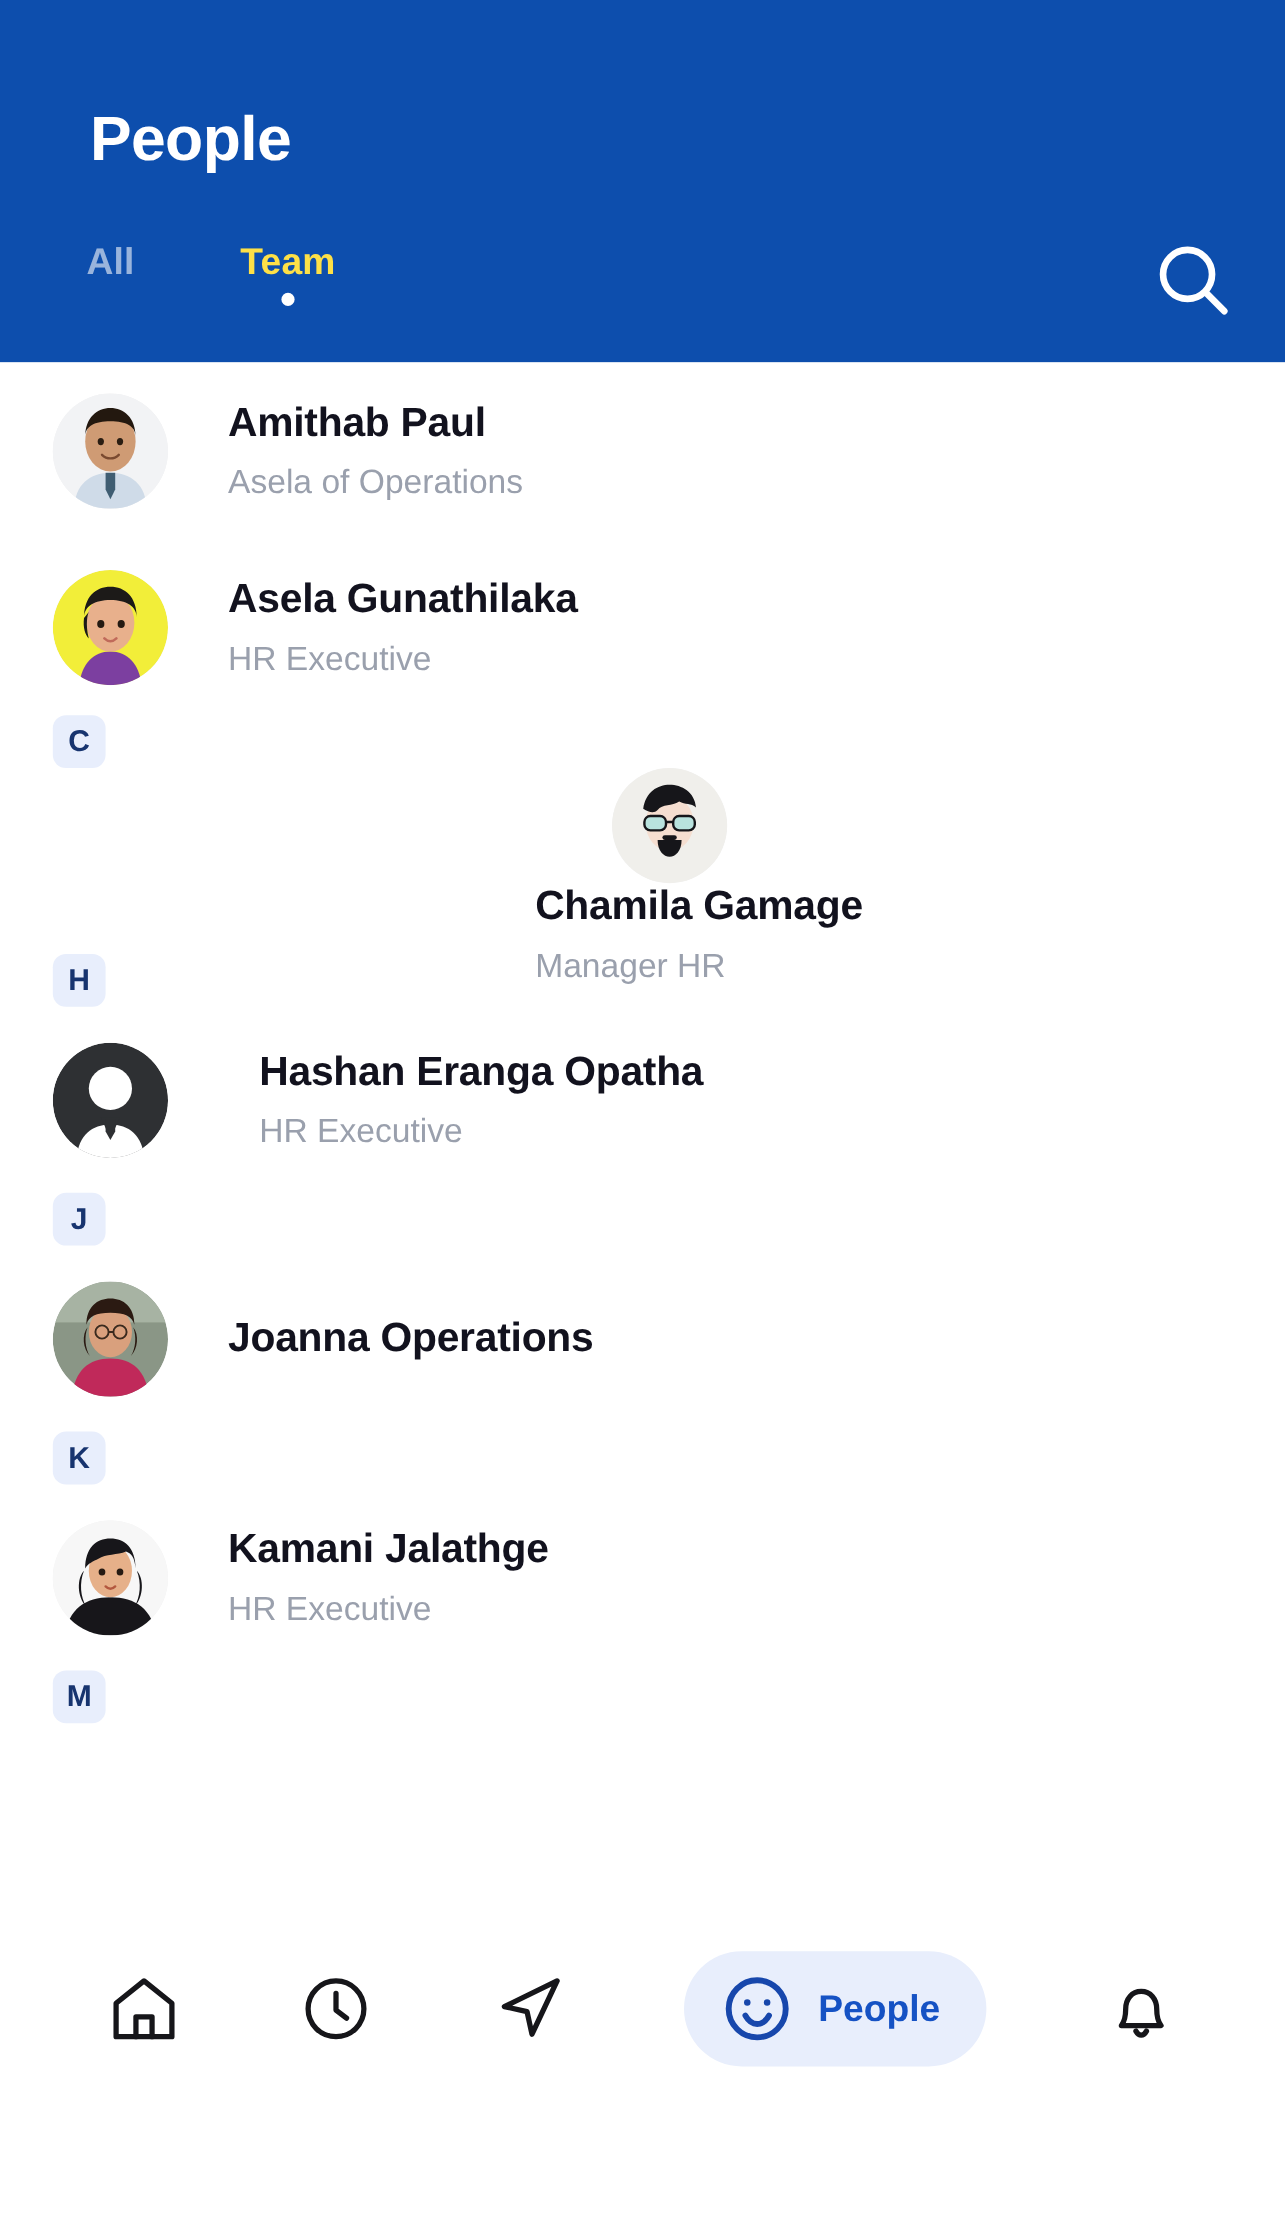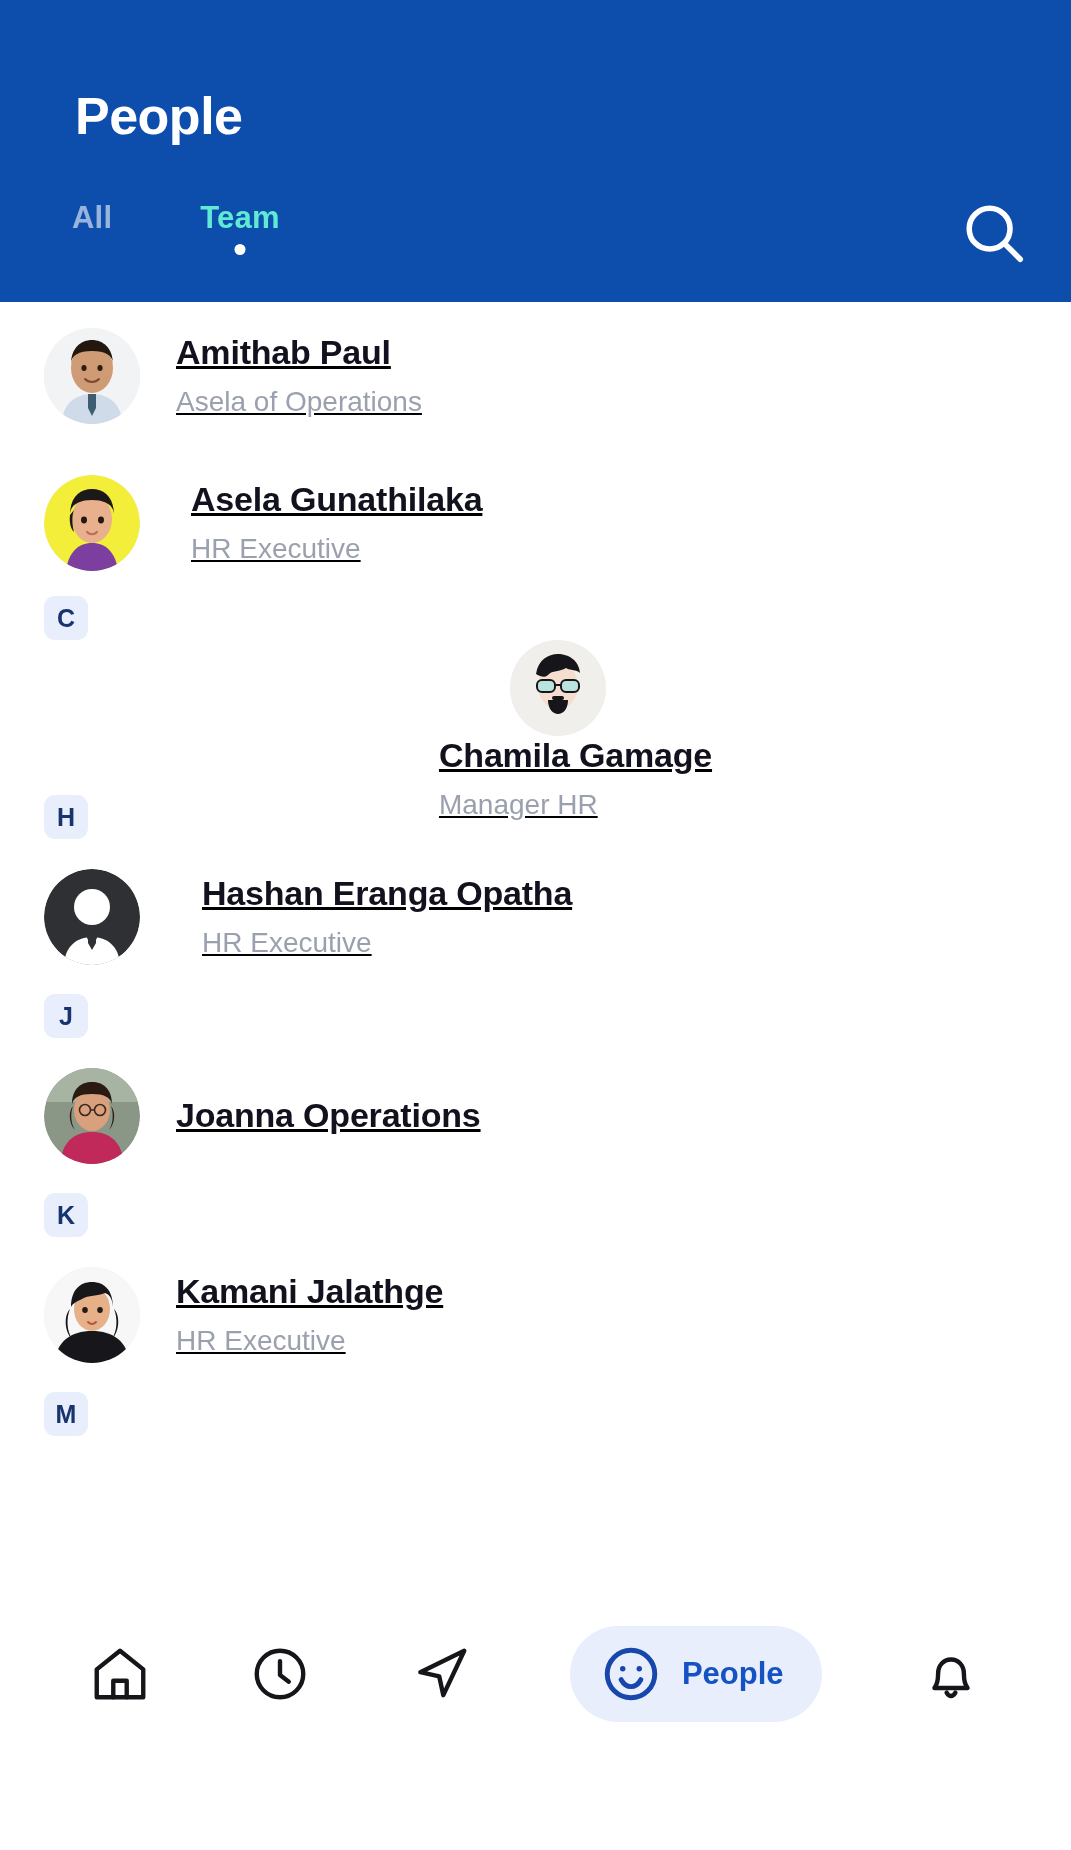--- a/index.html
+++ b/index.html
@@ -20,21 +20,21 @@
     position:absolute; left:75px; top:86px;
     font-size:52px; font-weight:700; color:#ffffff;
     letter-spacing:-0.5px;
   }
   .tabs { position:absolute; left:72px; top:200px; display:flex; align-items:center; }
   .tab {
     position:relative; padding:0 0 0 0; margin-right:88px;
     font-size:31px; font-weight:700; color:rgba(255,255,255,0.58);
     letter-spacing:0.2px; cursor:pointer;
   }
-  .tab.active { color:#5eead4; }
+  .tab.active { color:#fde047; }
   .tab-dot {
     position:absolute; left:50%; transform:translateX(-50%);
     bottom:-19px; width:11px; height:11px; border-radius:50%;
     background:#ffffff;
   }
   .tab:not(.active) .tab-dot { display:none; }
   .search-btn {
     position:absolute; right:42px; top:198px;
     width:70px; height:70px; cursor:pointer;
   }
@@ -54,21 +54,21 @@
   .person {
     display:flex; align-items:center; height:140px;
     padding-left:44px; cursor:pointer;
   }
   .avatar {
     width:96px; height:96px; border-radius:50%;
     flex:0 0 96px; overflow:hidden; position:relative;
     background:#f1f1f1;
   }
   .avatar svg { display:block; width:100%; height:100%; }
-  .person-text { margin-left:36px;text-decoration:underline; }
+  .person-text { margin-left:50px; }
   .person-name {
     font-size:34px; font-weight:700; color:#12121e;
     letter-spacing:-0.2px; line-height:1.15;
   }
   .person-role {
     font-size:28px; color:#9aa0ad; margin-top:14px; line-height:1.15;
   }
 
   
   .bottom-nav {
@@ -130,21 +130,21 @@
           <ellipse cx="56" cy="40" rx="2.6" ry="3" fill="#2a1d12"></ellipse>
           <path d="M41 51c4 4 10 4 14 0" stroke="#7a4a30" stroke-width="2" fill="none" stroke-linecap="round"></path>
         </svg>
       </div>
       <div class="person-text">
         <div class="person-name">Amithab Paul</div>
         <div class="person-role">Asela of Operations</div>
       </div>
     </div>
 
-    <div class="person" style="height:146px;gap:15px;">
+    <div class="person" style="height:146px;">
       <div class="avatar">
         <svg viewBox="0 0 96 96">
           <circle cx="48" cy="48" r="48" fill="#f2ee39"></circle>
           <path d="M22 96c2-18 12-28 26-28s24 10 26 28z" fill="#7c3fa0"></path>
           <ellipse cx="48" cy="44" rx="20" ry="24" fill="#e8b08c"></ellipse>
           <path d="M26 40c0-18 10-26 22-26s22 8 22 26c0-10-9-15-22-15s-22 5-22 15z" fill="#1c1a18"></path>
           <path d="M26 40c-1 8 1 14 4 17 -3-12-1-20 0-22z" fill="#1c1a18"></path>
           <ellipse cx="40" cy="45" rx="3" ry="3.4" fill="#241a12"></ellipse>
           <ellipse cx="57" cy="45" rx="3" ry="3.4" fill="#241a12"></ellipse>
           <path d="M43 57c3 3 7 3 10 0" stroke="#c06a5a" stroke-width="2.2" fill="none" stroke-linecap="round"></path>

